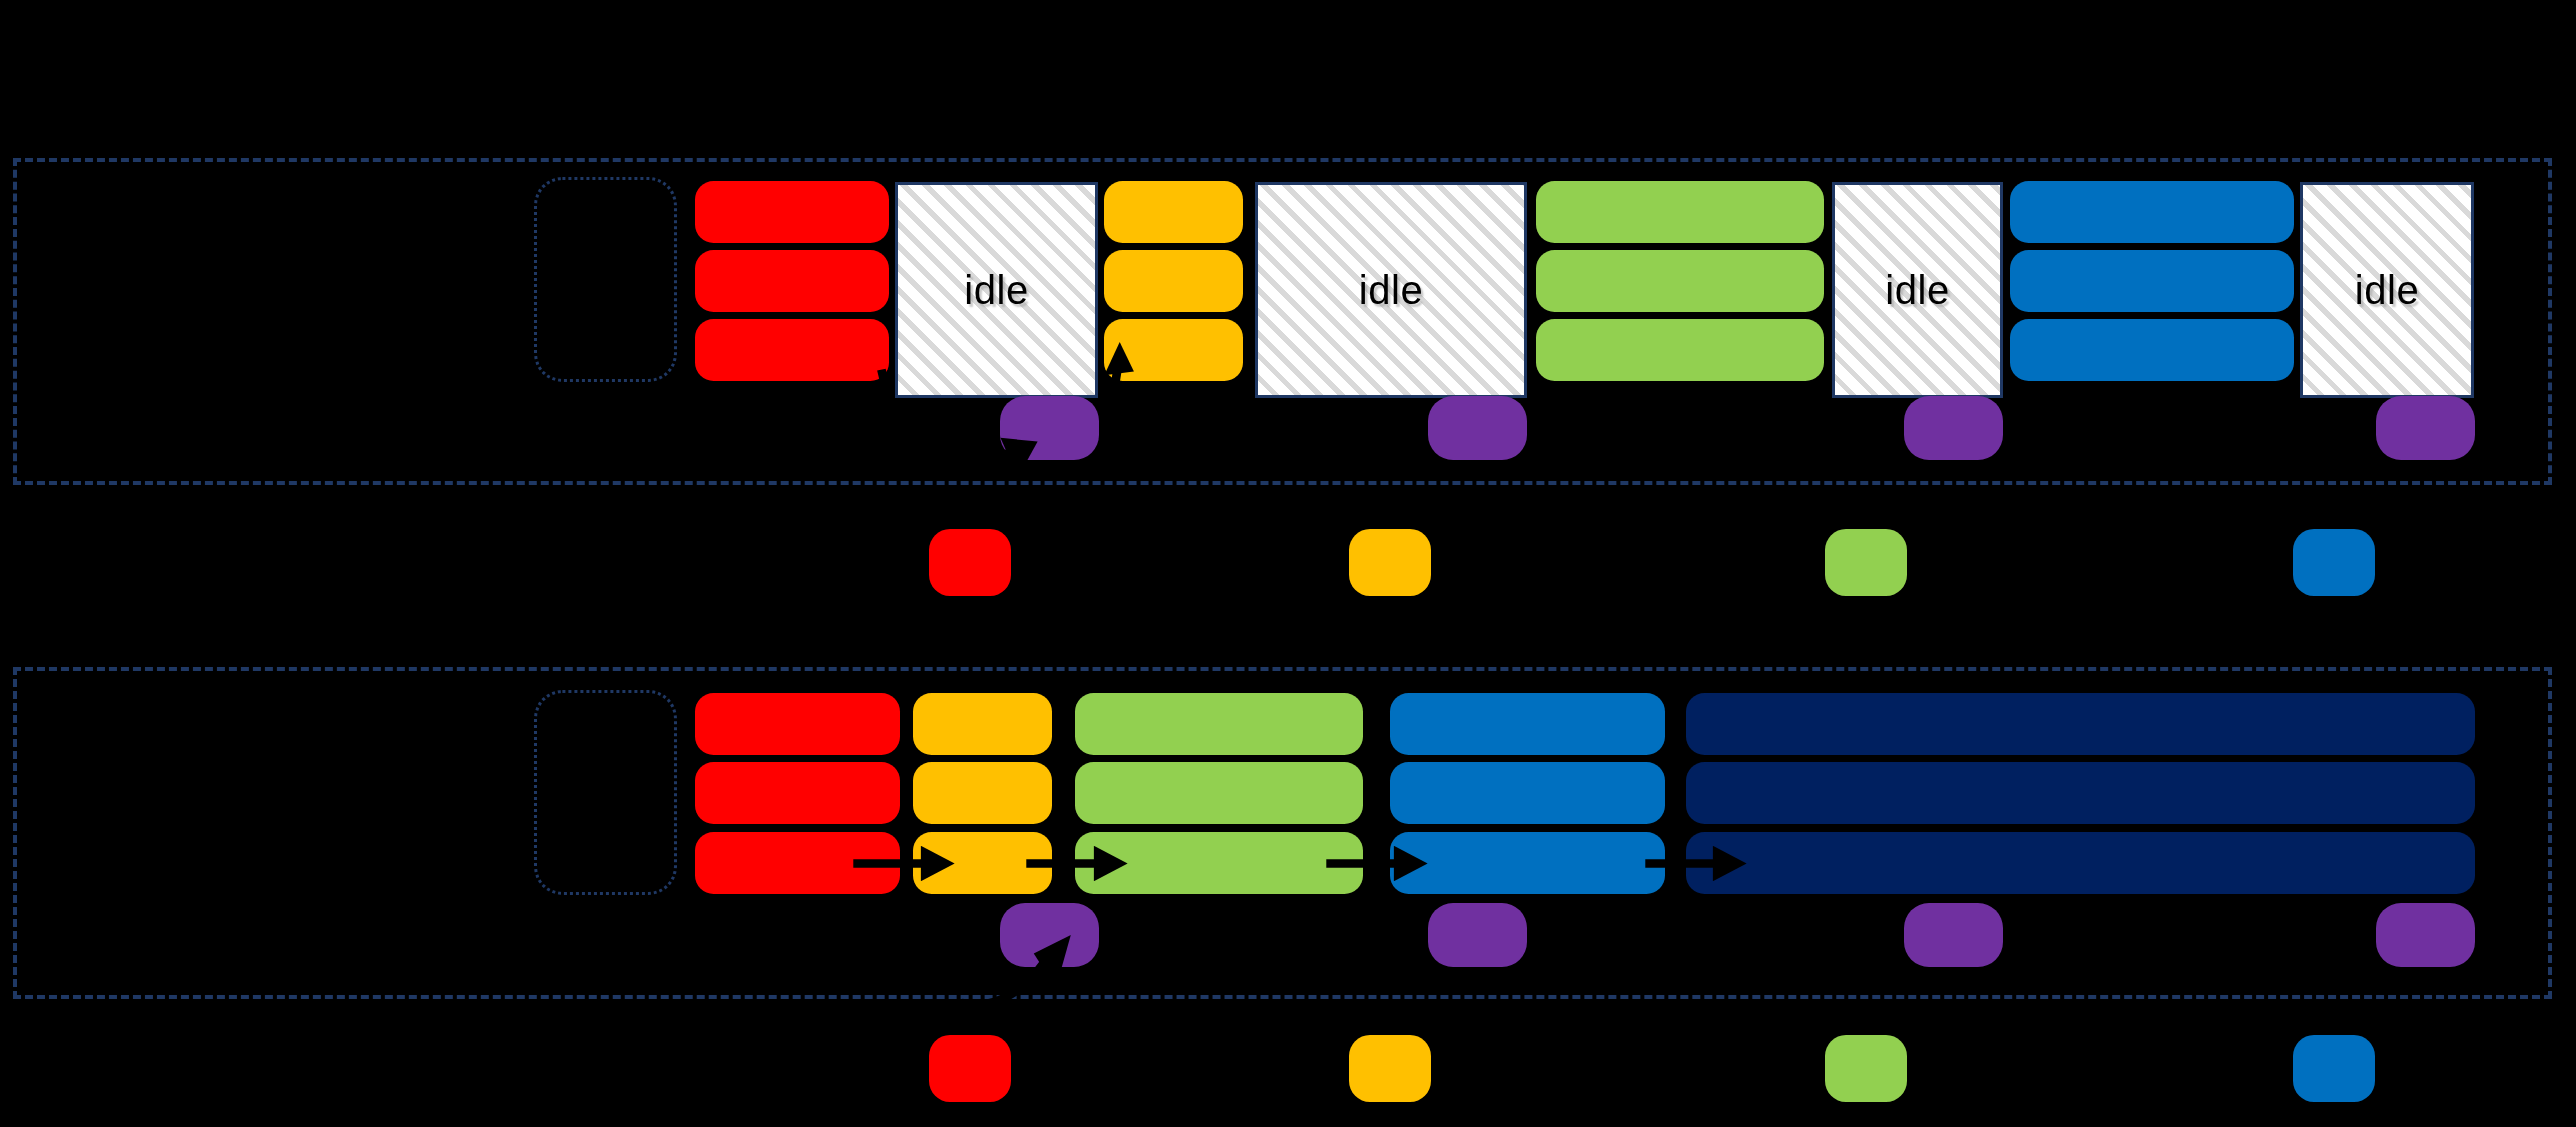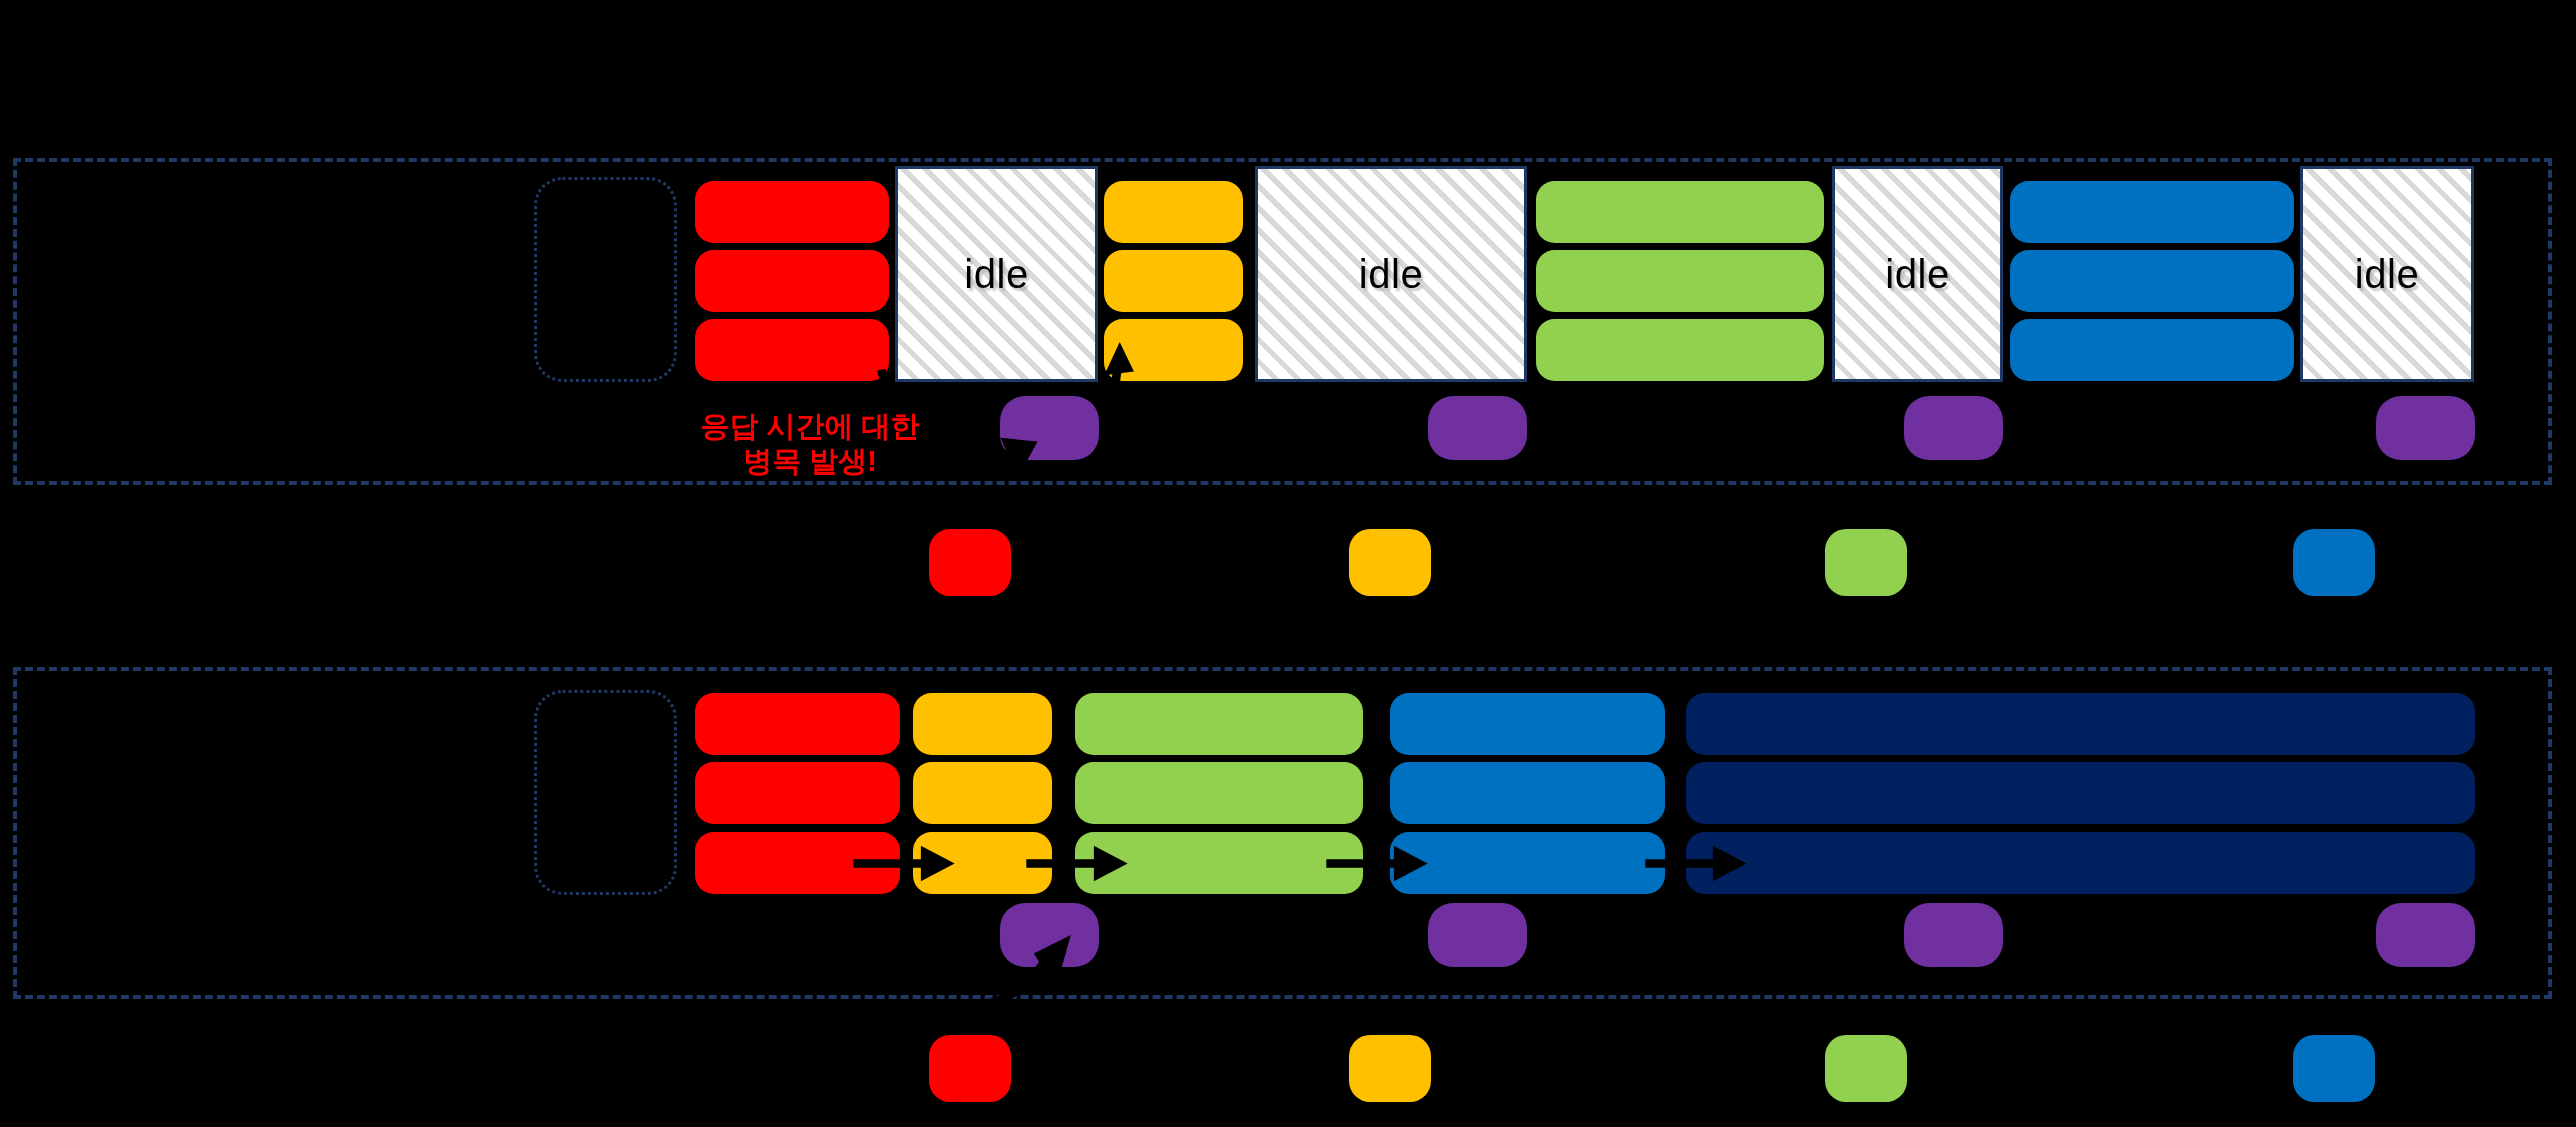--- a/index.html
+++ b/index.html
@@ -21,21 +21,21 @@
     position:absolute;border:3.7px dotted var(--border_navy);
     border-radius:28.4px;box-sizing:border-box;
   }
   .bar{position:absolute;height:62px;border-radius:18.6px;}
   .bar.red{background:var(--red);}
   .bar.yellow{background:var(--yellow);}
   .bar.green{background:var(--green);}
   .bar.blue{background:var(--blue);}
   .bar.navy{background:var(--navy);}
   .idle{
-    position:absolute;top:166px;height:216px;box-sizing:border-box;
+    position:absolute;top:182px;height:216px;box-sizing:border-box;
     border:3.7px solid var(--border_navy);
     background:repeating-linear-gradient(45deg,var(--hatch_bg) 0 10px,var(--hatch_stripe) 10px 15.5px);
     display:flex;align-items:center;justify-content:center;
   }
   .idle span{
     font-size:40px;color:#000;letter-spacing:0.6px;
     text-shadow:2.5px 2.5px 1.9px rgba(160,160,160,.55);
   }
   .marker{
     position:absolute;width:99px;height:64px;border-radius:25px;
@@ -102,24 +102,20 @@
   <svg class="arrow-svg" style="left:869px;top:356px;" width="186" height="124" viewBox="0 0 300 200">
     <path d="M 20 22 C 40 120, 95 160, 225 158" fill="none" stroke="#000" stroke-width="14"></path>
     <polygon points="272,138 212,132 240,196" fill="#000"></polygon>
   </svg>
 
   <svg class="arrow-svg" style="left:1082px;top:337px;" width="68" height="105" viewBox="0 0 110 170">
     <path d="M 34 166 Q 50 105, 57 55" fill="none" stroke="#000" stroke-width="14"></path>
     <polygon points="61,8 36,62 84,56" fill="#000"></polygon>
   </svg>
 
-  <div class="annotation" style="left:680px;top:409px;width:260px;">
-    <div>응답 시간에 대한</div>
-    <div>병목 발생!</div>
-  </div>
 
   <div class="chip red" style="left:929px;top:529px;"></div>
   <div class="chip yellow" style="left:1349px;top:529px;"></div>
   <div class="chip green" style="left:1825px;top:529px;"></div>
   <div class="chip blue" style="left:2293px;top:529px;"></div>
 
   <div class="panel" style="left:13px;top:667px;width:2539px;height:332px;"></div>
 
   <div class="slot" style="left:534px;top:690px;width:143px;height:205px;"></div>
 

